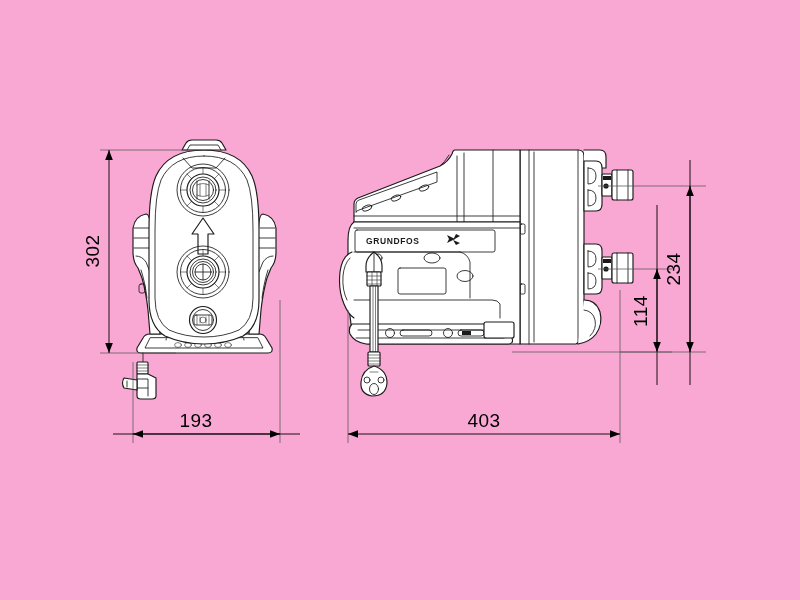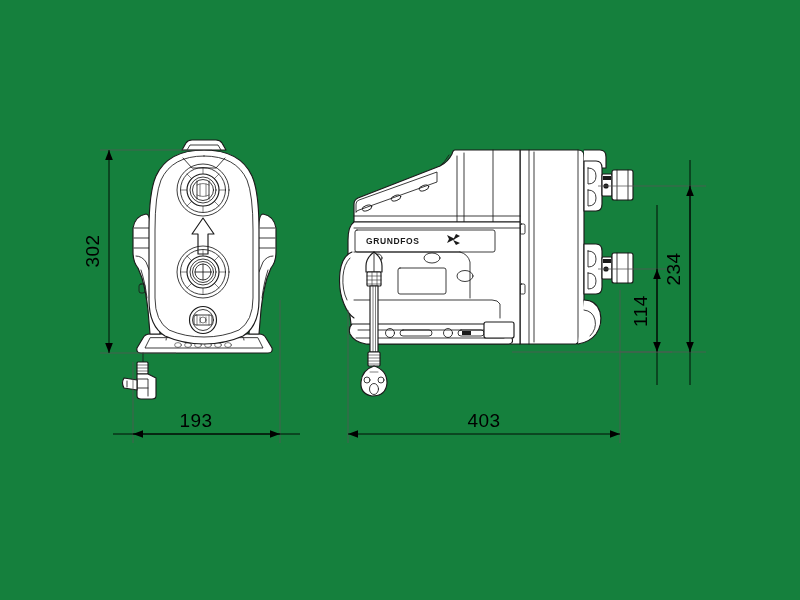--- a/index.html
+++ b/index.html
@@ -11,21 +11,21 @@
   body {
     width: 800px;
     height: 600px;
     overflow: hidden;
     font-family: "Liberation Sans", sans-serif;
   }
   #drawing-canvas {
     position: relative;
     width: 800px;
     height: 600px;
-    background: #15803d;
+    background: #f9a8d4;
   }
   svg#drawing-svg {
     display: block;
     width: 800px;
     height: 600px;
   }
   .outline {
     fill: #ffffff;
     stroke: #1a1a1a;
     stroke-width: 1.15;

